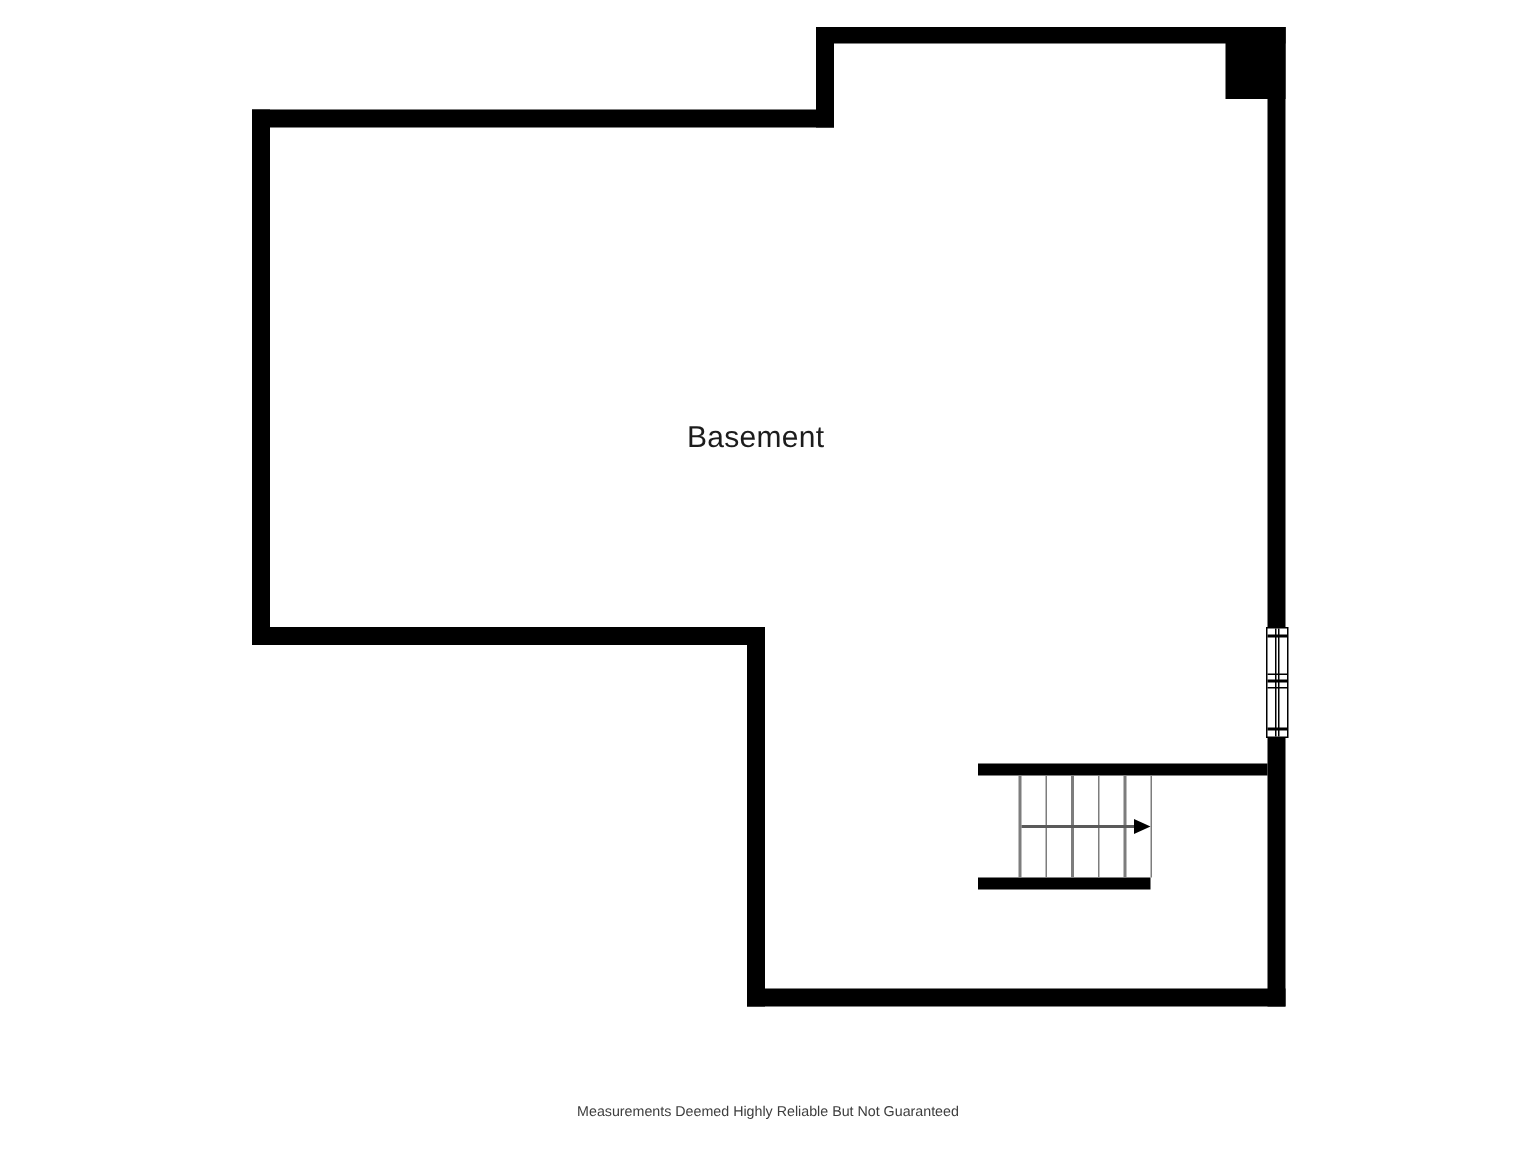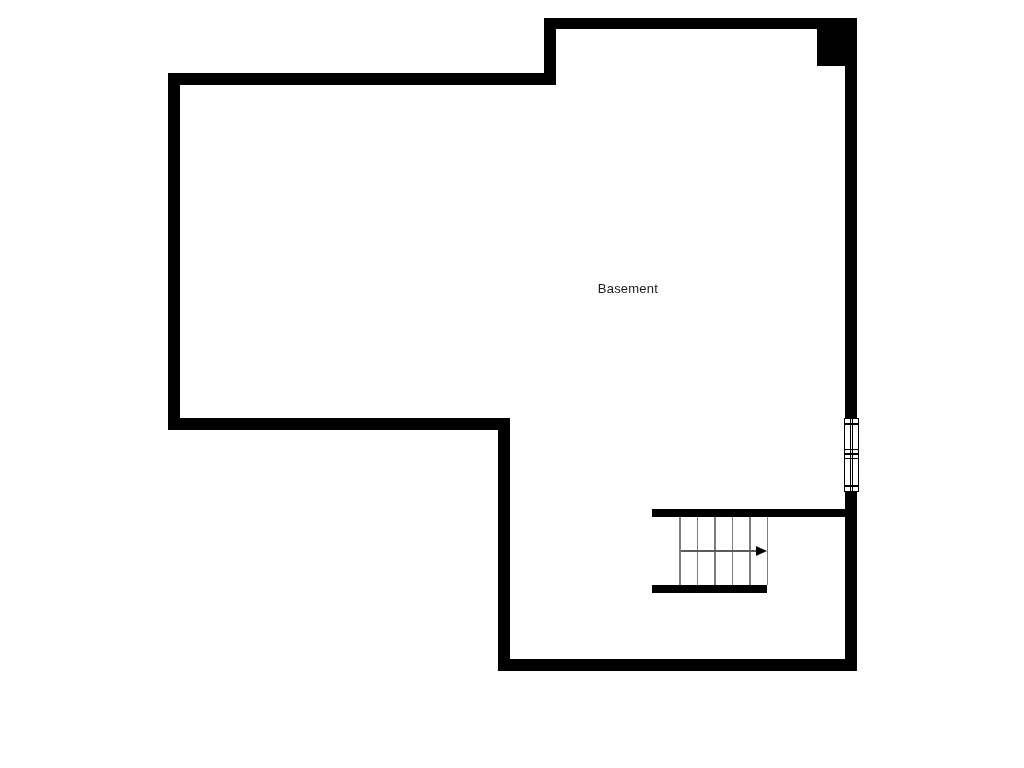--- a/index.html
+++ b/index.html
@@ -79,22 +79,22 @@
     height: 0;
     border-top: 5.5px solid transparent;
     border-bottom: 5.5px solid transparent;
     border-left: 11px solid #000000;
   }
   .room-label {
     position: absolute;
     left: 458px;
     top: 281px;
     width: 200px;
-    text-align: right;
-    font-size: 13px;
+    text-align: left;
+    font-size: 20px;
     color: #1c1c1c;
     letter-spacing: 0.2px;
   }
   .disclaimer {
     position: absolute;
     left: 0;
     top: 736px;
     width: 1024px;
     text-align: center;
     font-size: 9.5px;
@@ -136,14 +136,15 @@
     <div class="tread" style="left:35px;"></div>
     <div class="tread" style="left:52.5px;"></div>
     <div class="tread" style="left:70px;"></div>
     <div class="tread" style="left:87.5px;"></div>
   </div>
 
   <div class="arrow-line"></div>
   <div class="arrow-head"></div>
 
   <div class="room-label">Basement</div>
+  <div class="disclaimer">Measurements Deemed Highly Reliable But Not Guaranteed</div>
 
 </div>
 
 </body></html>

